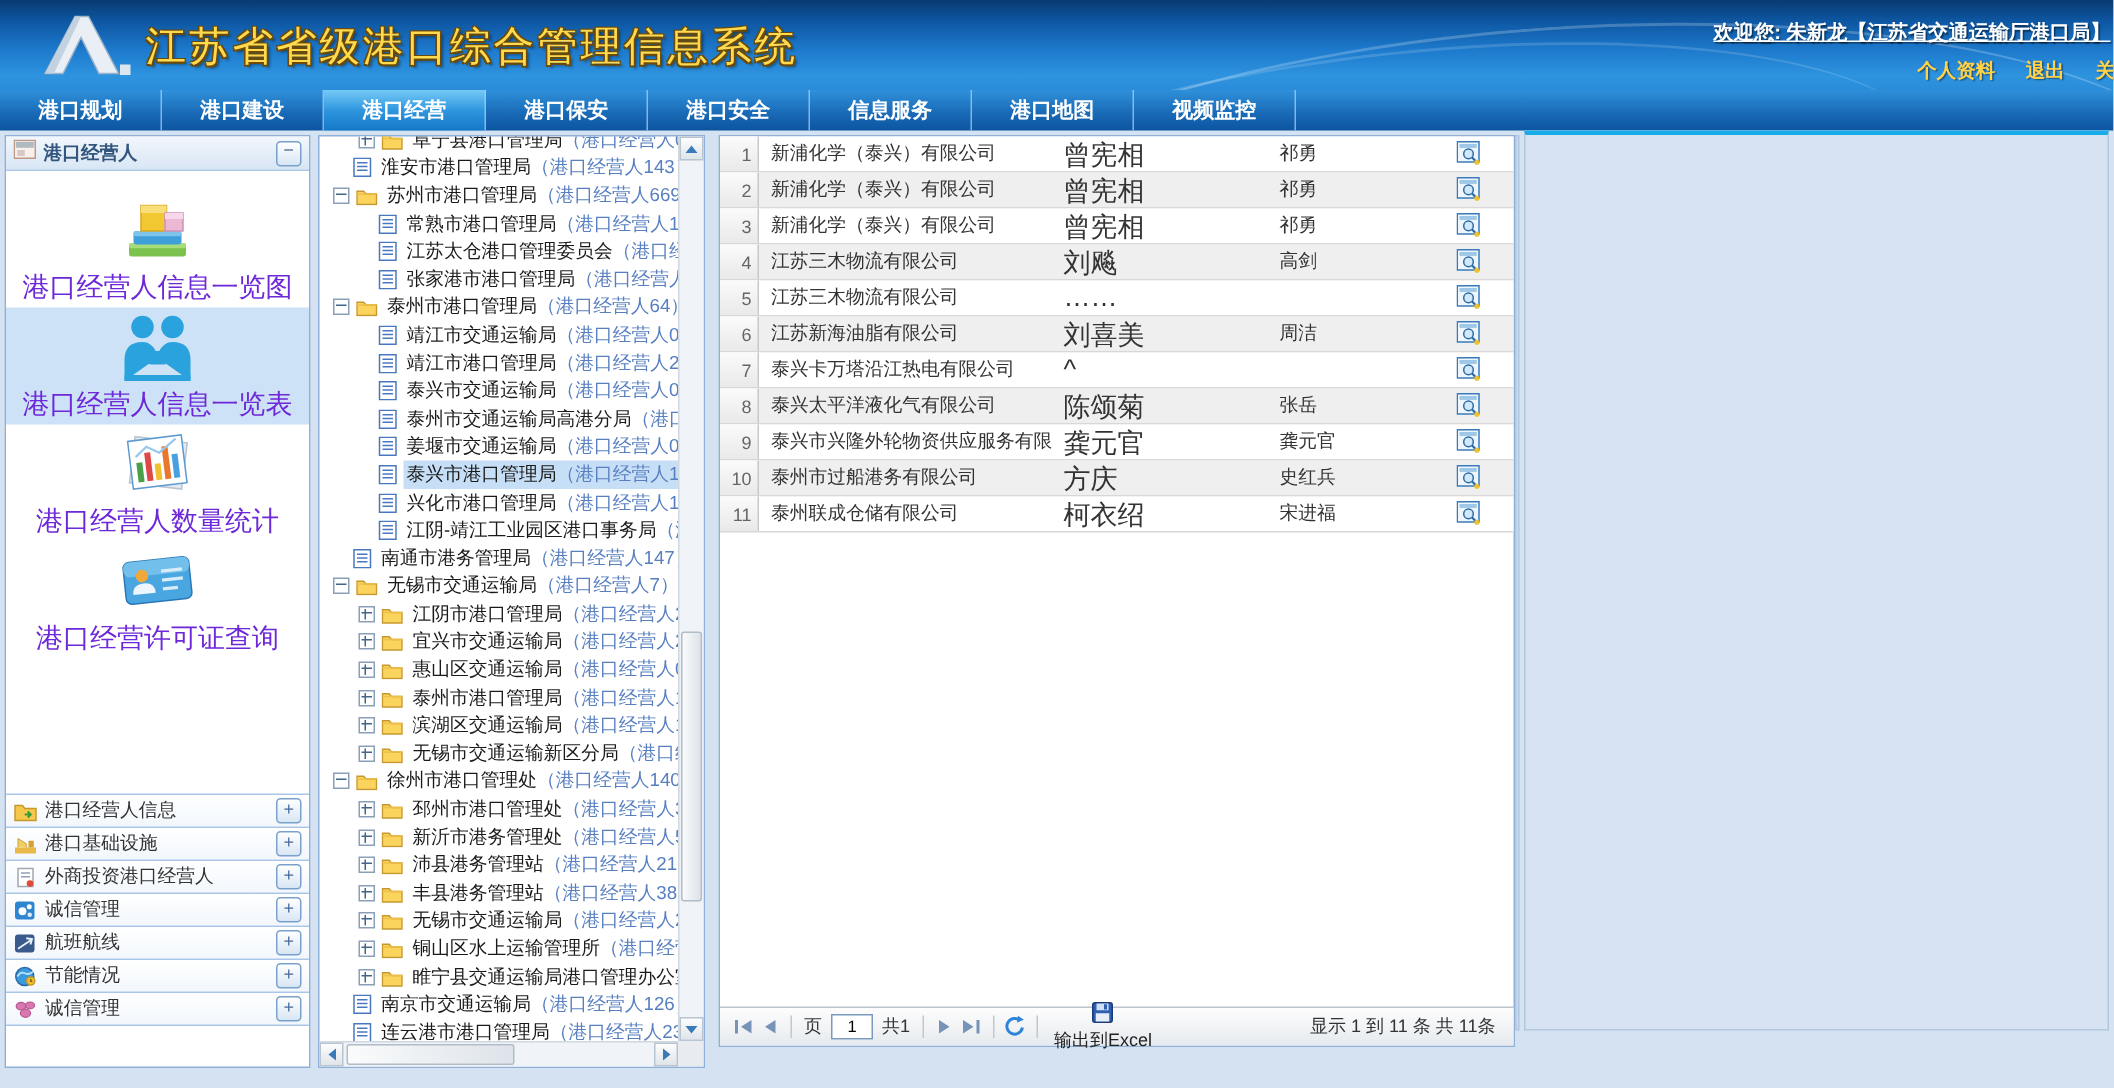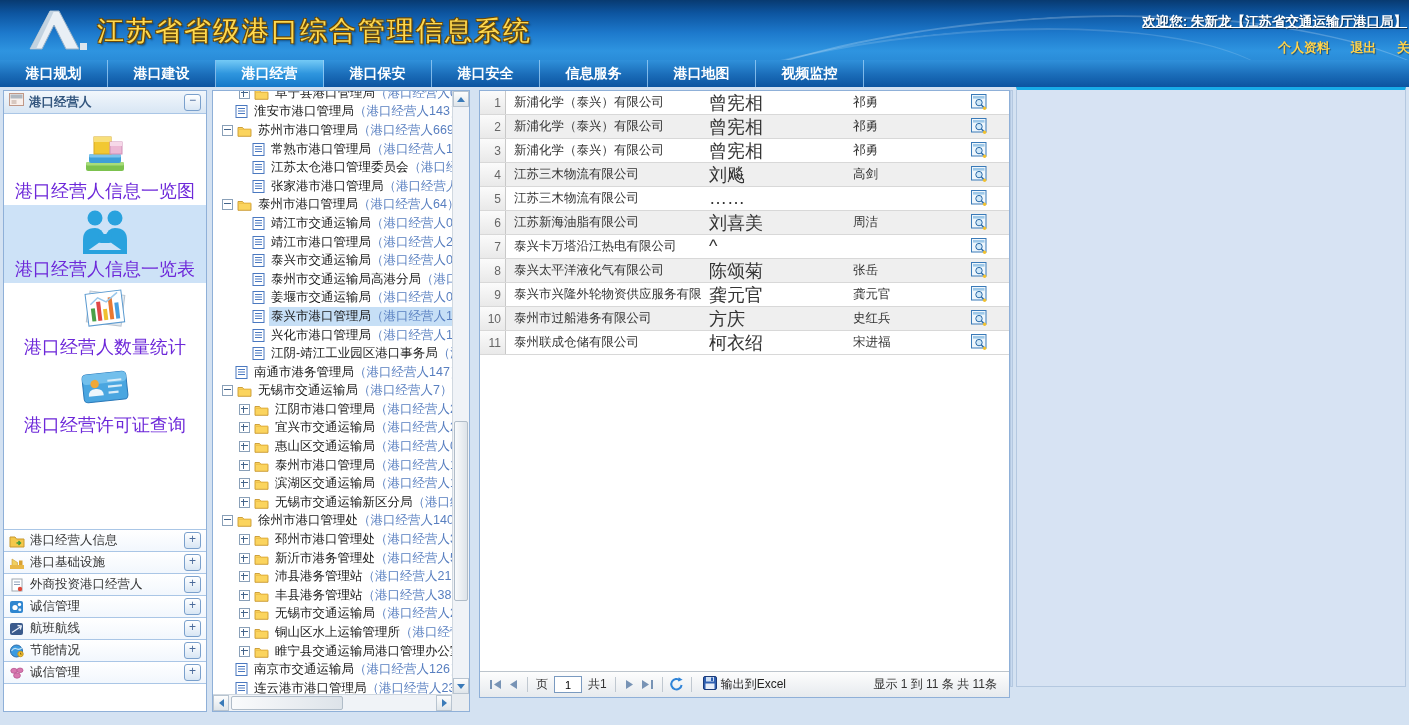--- a/index.html
+++ b/index.html
@@ -85,21 +85,21 @@
   .t-contact{width:118px;flex:none;padding-left:8px;font-size:12.5px;color:#333;overflow:hidden;white-space:nowrap;}
   .t-action{flex:1;display:flex;align-items:center;}
   .t-action .det{display:inline-flex;cursor:pointer;}
   
   #pager{position:absolute;left:0;right:0;bottom:0;height:26px;border-top:1px solid #bcc4cc;
     background:linear-gradient(180deg,#fdfdfd,#e6eaee);display:flex;align-items:center;padding:0 6px;box-sizing:border-box;}
   .pg-btn{display:inline-flex;align-items:center;justify-content:center;width:18px;height:18px;cursor:pointer;}
   .pg-sep{width:1px;height:15px;background:#c0c8d0;margin:0 5px;}
   .pg-label{font-size:12px;color:#333;margin:0 3px;}
   #page-input{width:26px;height:15px;border:1px solid #7a9ac0;font-size:11px;text-align:center;margin:0 3px;padding:0;}
-  #export-btn{display:inline-flex;align-items:center;cursor:pointer;margin-left:2px;}
+  #export-btn{display:inline-flex;align-items:center;cursor:pointer;margin-left:2px;flex-direction:column;}
   #export-btn span{font-size:12px;color:#222;margin-left:4px;}
   #pager-summary{margin-left:auto;font-size:12px;color:#333;padding-right:6px;white-space:nowrap;}
   
   #splitter{position:absolute;left:1010px;top:90px;width:3px;height:597px;background:#c8daf0;border:1px solid #b4c8e0;box-sizing:border-box;}
   #rightpanel{position:absolute;left:1016px;top:87px;width:390px;height:600px;background:#d7e3f3;
     border:1px solid #b4c8e0;border-top:3px solid #18ace8;box-sizing:border-box;}
 </style>
 </head>
 <body>
 

